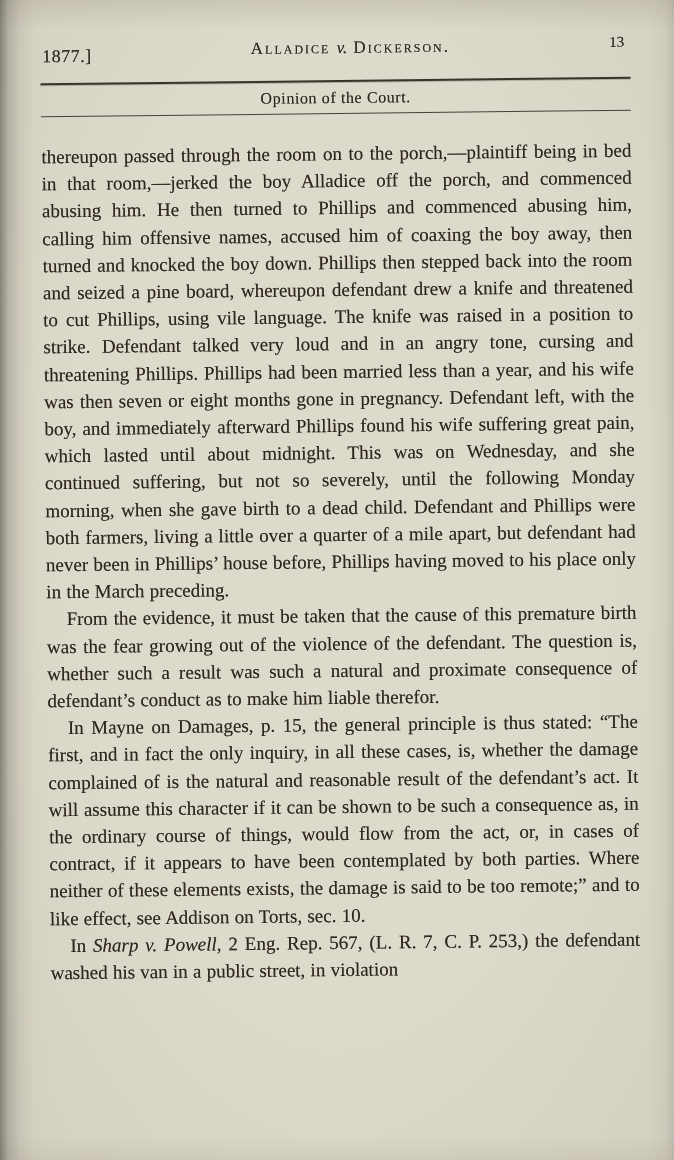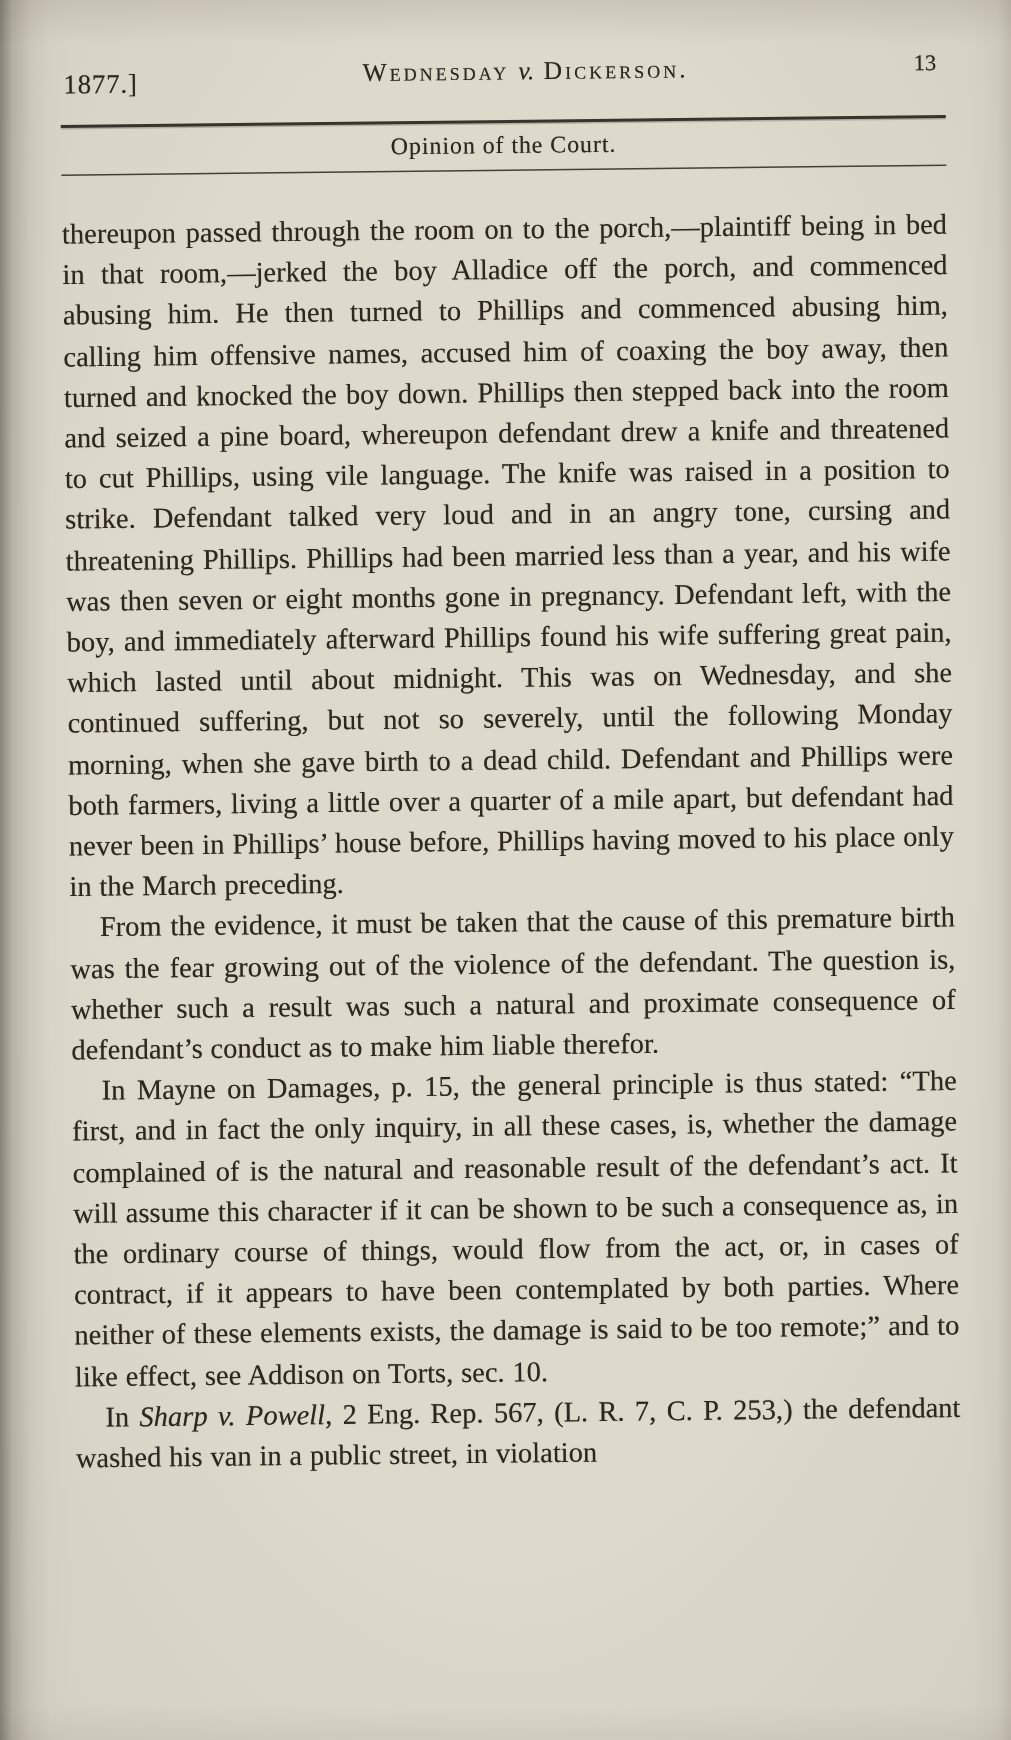--- a/index.html
+++ b/index.html
@@ -74,21 +74,21 @@
     .case-italic { font-style: italic; }
   </style>
 </head>
 <body>
 
 <div class="page">
 
   <div class="header-row">
     <span class="year-label">1877.]</span>
     <span class="case-title">
-      <span class="case-name">Wednesday</span>
+      <span class="case-name">Alladice</span>
       <span class="versus">v.</span>
       <span class="case-name">Dickerson.</span>
     </span>
     <span class="page-number">13</span>
   </div>
 
   <div class="rule-thick"></div>
 
   <div class="section-heading">Opinion of the Court.</div>
 

